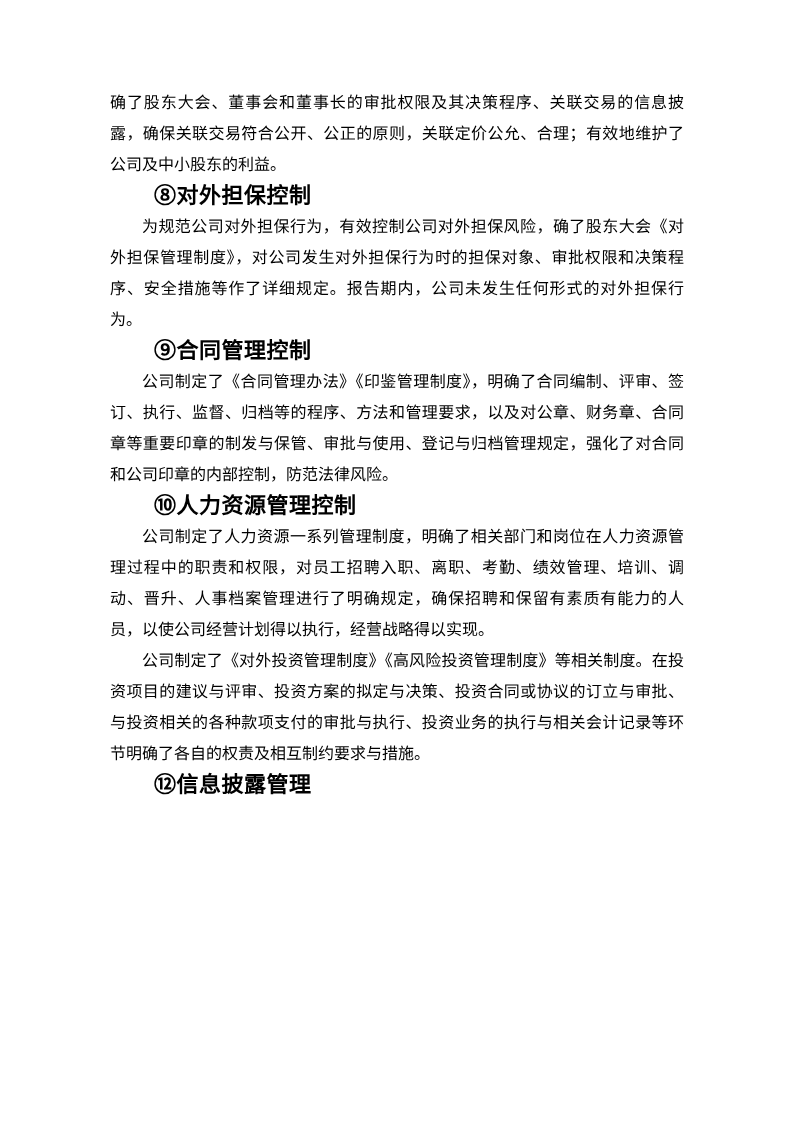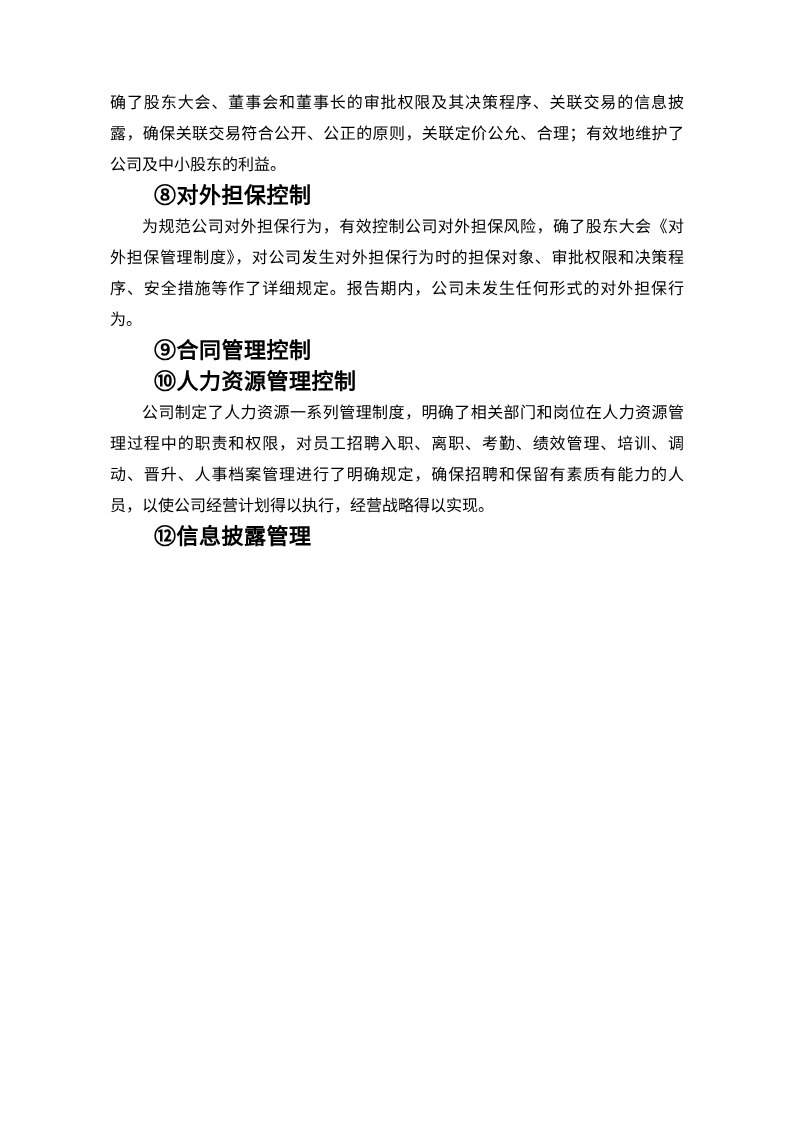--- a/index.html
+++ b/index.html
@@ -42,17 +42,19 @@
 </style>
 </head>
 <body>
 
 <div class="page">
   <div class="content">
       <p class="para no-indent">确了股东大会、董事会和董事长的审批权限及其决策程序、关联交易的信息披露，确保关联交易符合公开、公正的原则，关联定价公允、合理；有效地维护了公司及中小股东的利益。</p>
       <h3 class="heading">⑧对外担保控制</h3>
       <p class="para">为规范公司对外担保行为，有效控制公司对外担保风险，确了股东大会《对外担保管理制度》，对公司发生对外担保行为时的担保对象、审批权限和决策程序、安全措施等作了详细规定。报告期内，公司未发生任何形式的对外担保行为。</p>
       <h3 class="heading">⑨合同管理控制</h3>
+      <p class="para">公司制定了《合同管理办法》《印鉴管理制度》，明确了合同编制、评审、签订、执行、监督、归档等的程序、方法和管理要求，以及对公章、财务章、合同章等重要印章的制发与保管、审批与使用、登记与归档管理规定，强化了对合同和公司印章的内部控制，防范法律风险。</p>
       <h3 class="heading">⑩人力资源管理控制</h3>
       <p class="para">公司制定了人力资源一系列管理制度，明确了相关部门和岗位在人力资源管理过程中的职责和权限，对员工招聘入职、离职、考勤、绩效管理、培训、调动、晋升、人事档案管理进行了明确规定，确保招聘和保留有素质有能力的人员，以使公司经营计划得以执行，经营战略得以实现。</p>
+      <p class="para">公司制定了《对外投资管理制度》《高风险投资管理制度》等相关制度。在投资项目的建议与评审、投资方案的拟定与决策、投资合同或协议的订立与审批、与投资相关的各种款项支付的审批与执行、投资业务的执行与相关会计记录等环节明确了各自的权责及相互制约要求与措施。</p>
       <h3 class="heading">⑫信息披露管理</h3>
     </div>
 </div>
 
 </body></html>

